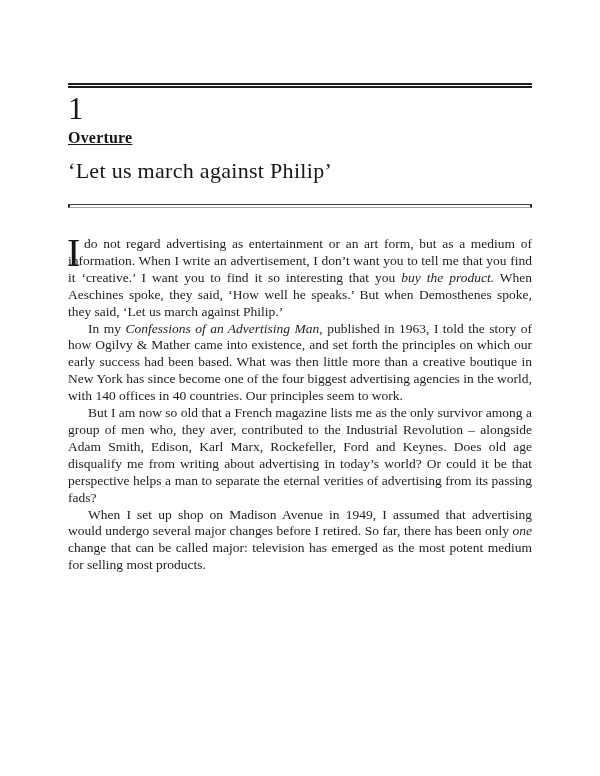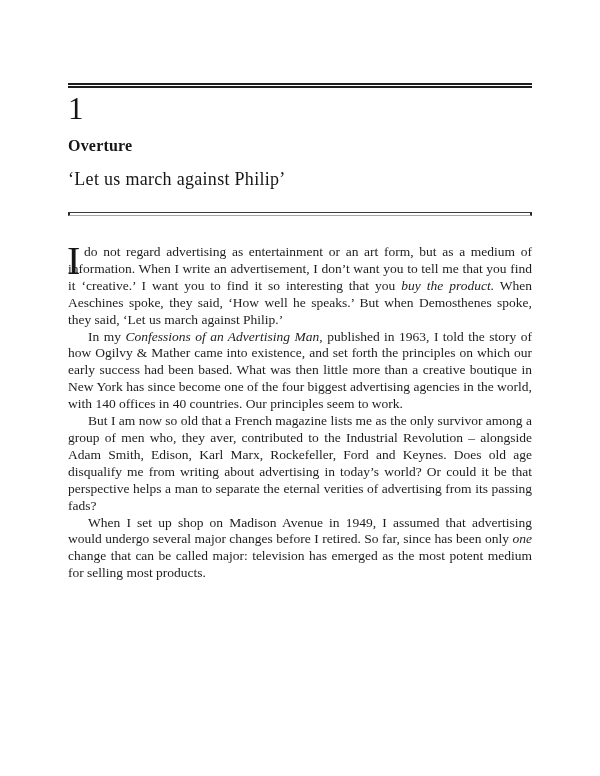--- a/index.html
+++ b/index.html
@@ -29,30 +29,31 @@
     border-bottom: 2px solid #1e1e1e;
   }
   .chapter-number {
     margin-top: 4px;
     font-size: 31px;
     line-height: 33px;
     font-weight: normal;
     color: #161616;
   }
   .chapter-title {
-    margin: 12px 0 0 0;
+    margin: 4px 0 0 0;
     font-size: 16px;
     line-height: 18px;
     font-weight: bold;
     letter-spacing: 0.2px;
     color: #161616;
+    text-decoration: underline;
   }
   .chapter-subtitle {
     margin-top: 13px;
-    font-size: 18px;
+    font-size: 22px;
     line-height: 22px;
     letter-spacing: 0.3px;
     color: #161616;
   }
   .rule-thin {
     margin-top: 22px;
     height: 2px;
     border-top: 1px solid #3c3c3c;
     border-bottom: 1px solid #a8a8a8;
     border-left: 2px solid #2a2a2a;
@@ -99,16 +100,16 @@
   <div class="content">
     <div class="rule-double"></div>
     <div class="chapter-number">1</div>
     <h2 class="chapter-title">Overture</h2>
     <div class="chapter-subtitle">‘Let us march against Philip’</div>
     <div class="rule-thin"></div>
     <div class="body-text">
         <p class="first"><span class="dropcap">I</span><span>do not regard advertising as entertainment or an art form, but as a medium of information. When I write an advertisement, I don’t want you to tell me that you find it ‘creative.’ I want you to find it so interesting that you </span><em>buy the product.</em><span> When Aeschines spoke, they said, ‘How well he speaks.’ But when Demosthenes spoke, they said, ‘Let us march against Philip.’</span></p>
         <p class=" ind"><span>In my </span><em>Confessions of an Advertising Man</em><span>, published in 1963, I told the story of how Ogilvy &amp; Mather came into existence, and set forth the principles on which our early success had been based. What was then little more than a creative boutique in New York has since become one of the four biggest advertising agencies in the world, with 140 offices in 40 countries. Our principles seem to work.</span></p>
         <p class=" ind"><span>But I am now so old that a French magazine lists me as the only survivor among a group of men who, they aver, contributed to the Industrial Revolution – alongside Adam Smith, Edison, Karl Marx, Rockefeller, Ford and Keynes. Does old age disqualify me from writing about advertising in today’s world? Or could it be that perspective helps a man to separate the eternal verities of advertising from its passing fads?</span></p>
-        <p class=" ind"><span>When I set up shop on Madison Avenue in 1949, I assumed that advertising would undergo several major changes before I retired. So far, since has been only </span><em>one</em><span> change that can be called major: television has emerged as the most potent medium for selling most products.</span></p>
+        <p class=" ind"><span>When I set up shop on Madison Avenue in 1949, I assumed that advertising would undergo several major changes before I retired. So far, there has been only </span><em>one</em><span> change that can be called major: television has emerged as the most potent medium for selling most products.</span></p>
       </div>
   </div>
 </div>
 
 </body></html>

